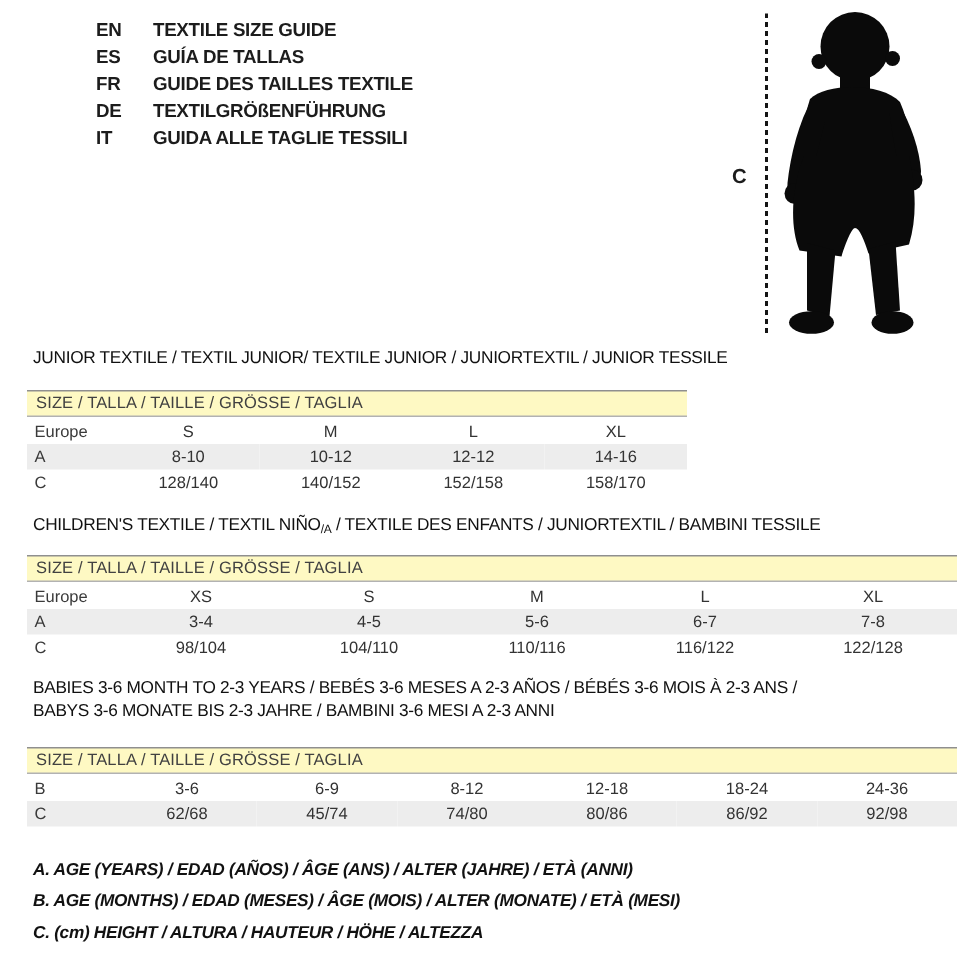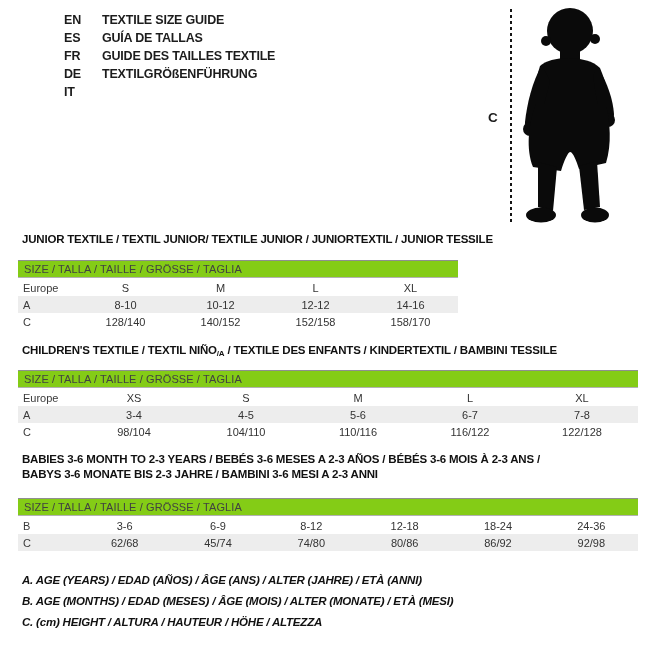--- a/index.html
+++ b/index.html
@@ -15,28 +15,28 @@
   .lang-label{font-weight:700;font-size:12.5px;letter-spacing:-0.2px;white-space:nowrap;}
   
   .height-line{
     position:absolute;left:510px;top:9px;width:2px;height:215px;
     background:repeating-linear-gradient(to bottom,#141414 0 3px,transparent 3px 6px);
   }
   .height-label{position:absolute;left:488px;top:110px;font-weight:700;font-size:13.5px;}
   .figure-svg{position:absolute;left:516px;top:4px;}
   
   .section-title{
-    position:absolute;left:22px;font-weight:700;font-size:11.5px;
+    position:absolute;left:22px;font-weight:400;font-size:11.5px;
     letter-spacing:-0.2px;line-height:15px;white-space:nowrap;color:#111;
   }
   sub.title-sub{font-size:8px;vertical-align:-2px;}
   
   .size-table-wrap{position:absolute;left:18px;}
   .size-bar{
-    height:16px;line-height:16px;background:#84cc16;color:#414141;
+    height:16px;line-height:16px;background:#fef9c3;color:#414141;
     border-top:1px solid #8f8f8f;border-bottom:1px solid #b2b2b2;
     font-size:11px;font-weight:400;padding-left:6px;letter-spacing:0.1px;
   }
   table.size-table{border-collapse:collapse;table-layout:fixed;width:100%;margin-top:1px;}
   table.size-table td{
     height:17px;font-size:11px;color:#333;text-align:center;
     padding:0;vertical-align:middle;white-space:nowrap;
   }
   table.size-table td.row-label{text-align:left;padding-left:5px;color:#3a3a3a;margin-top:24px;}
   table.size-table tr:nth-child(even) td{background:#ededed;}
@@ -62,20 +62,21 @@
   <div class="lang-row">
     <span class="lang-code">FR</span>
     <span class="lang-label">GUIDE DES TAILLES TEXTILE</span>
   </div>
   <div class="lang-row">
     <span class="lang-code">DE</span>
     <span class="lang-label">TEXTILGRÖßENFÜHRUNG</span>
   </div>
   <div class="lang-row">
     <span class="lang-code">IT</span>
+    <span class="lang-label">GUIDA ALLE TAGLIE TESSILI</span>
   </div>
 </div>
 
 <div class="height-line"></div>
 <div class="height-label">C</div>
 
 <svg class="figure-svg" width="106" height="226" viewBox="0 0 106 226">
   <g fill="#0a0a0a">
     <circle cx="54" cy="27" r="23"></circle>
     <circle cx="30" cy="37" r="5"></circle>
@@ -123,21 +124,21 @@
           <td>128/140</td>
           <td>140/152</td>
           <td>152/158</td>
           <td>158/170</td>
         </tr>
       </tbody>
   </table>
 </div>
 
 <div class="section-title" style="top:343px;">
-  <span>CHILDREN'S TEXTILE / TEXTIL NIÑO</span><sub class="title-sub">/A</sub><span> / TEXTILE DES ENFANTS / KINDERTEXTIL / BAMBINI TESSILE</span>
+  <span>CHILDREN'S TEXTILE / TEXTIL NIÑO</span><sub class="title-sub">/A</sub><span> / TEXTILE DES ENFANTS / JUNIORTEXTIL / BAMBINI TESSILE</span>
 </div>
 <div class="size-table-wrap" style="top:370px;width:620px;">
   <div class="size-bar">SIZE / TALLA / TAILLE / GRÖSSE / TAGLIA</div>
   <table class="size-table">
     <colgroup>
         <col style="width:60px;">
       </colgroup>
     <tbody>
         <tr>
           <td class="row-label">Europe</td>

